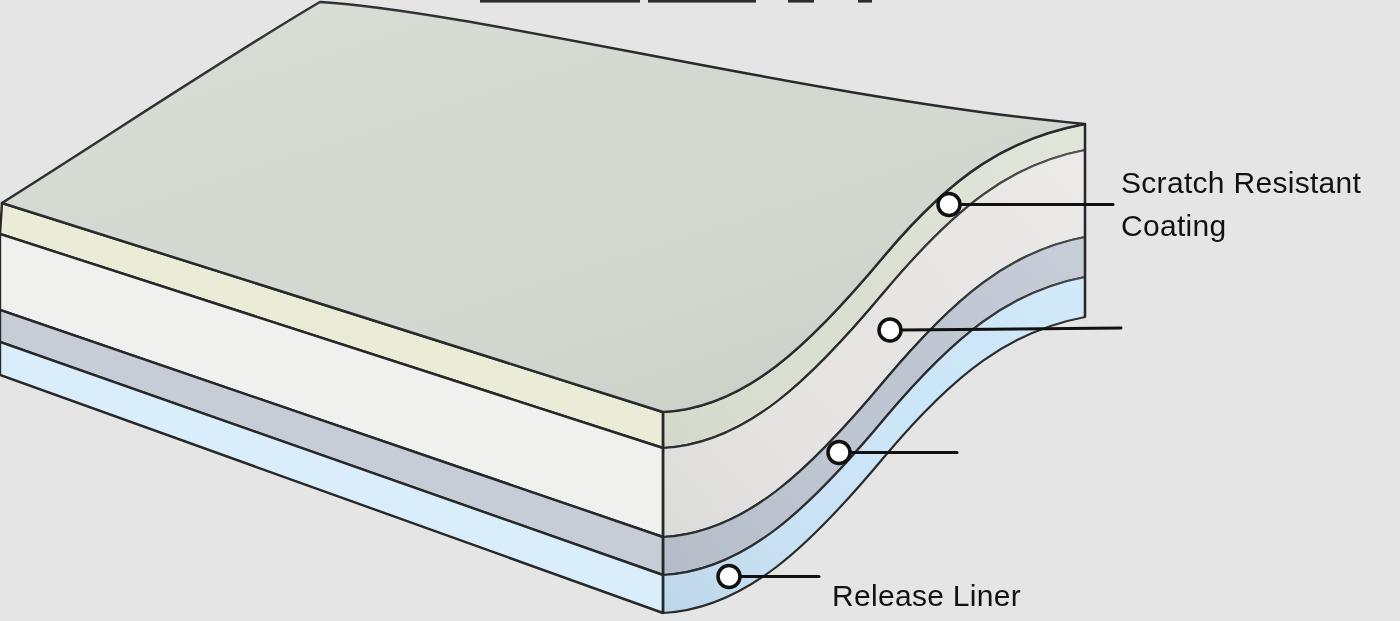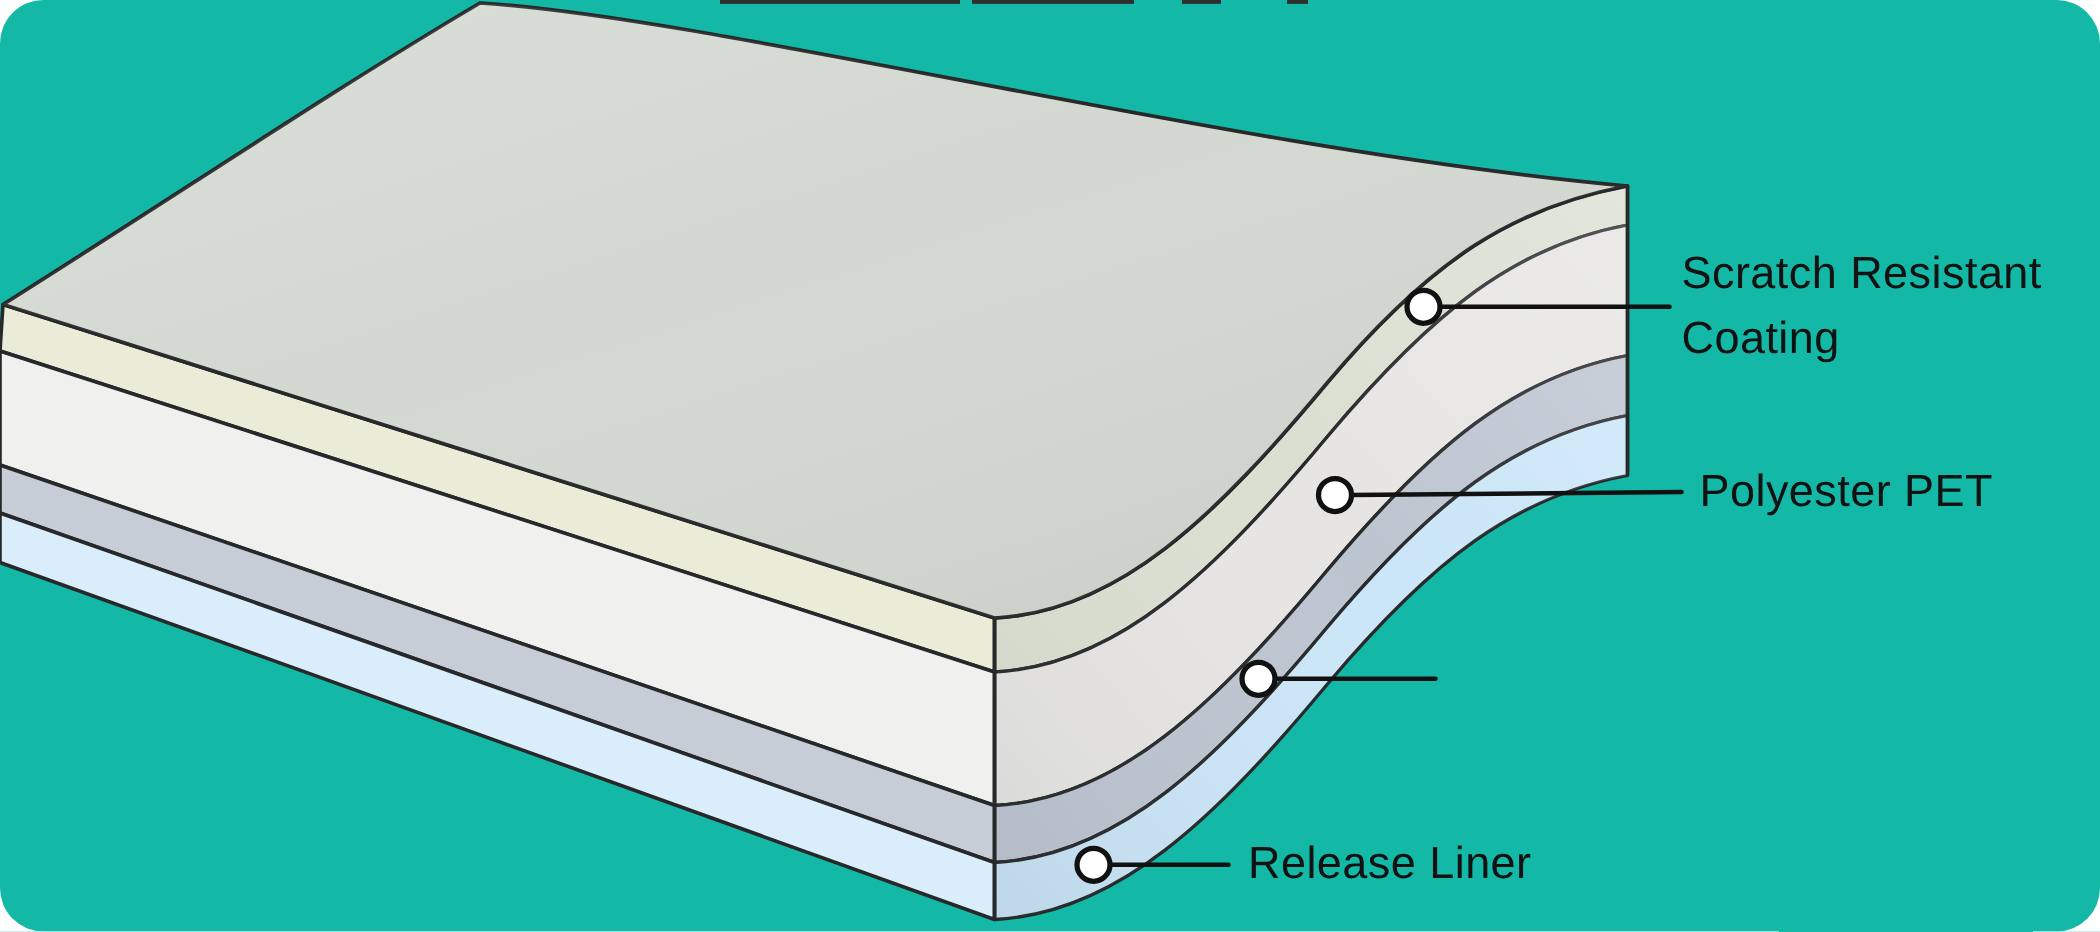--- a/index.html
+++ b/index.html
@@ -1,37 +1,36 @@
 <!DOCTYPE html>
 <html><head>
 <meta charset="utf-8">
 <style>
   html,body{margin:0;padding:0;background:#ffffff;}
   #stage{
     position:relative;
     width:1400px;height:621px;
-    background:#14b8a6;
+    background:#e5e5e5;
     overflow:hidden;
     font-family:"Liberation Sans", sans-serif;
-    border-radius:29px;
   }
   #diagram-svg{position:absolute;left:0;top:0;}
   .layer-label{
     position:absolute;
     font-size:30px;
     font-weight:500;
     letter-spacing:0.3px;
     line-height:43px;
     color:#121212;
     white-space:pre-line;
   }
   #label-scratch{left:1121px;top:161px;}
   #label-pet{left:1133px;top:306px;}
   #label-psa{left:968px;top:407px;}
-  #label-liner{left:832px;top:554px;}
+  #label-liner{left:832px;top:574px;}
 </style>
 </head>
 <body>
 
 <div id="stage">
 
   <svg id="diagram-svg" width="1400" height="621" viewBox="0 0 1400 621" xmlns="http://www.w3.org/2000/svg">
     <defs>
       <linearGradient id="topShade" x1="0%" y1="0%" x2="85%" y2="100%">
         <stop offset="0" stop-color="#ffffff" stop-opacity="0.16"></stop>
@@ -82,17 +81,16 @@
       <circle cx="949" cy="204.5" r="11"></circle>
       <circle cx="890" cy="330" r="11"></circle>
       <circle cx="839" cy="452.5" r="11"></circle>
       <circle cx="729" cy="576.5" r="11"></circle>
     </g>
   </svg>
 
   <div class="layer-label" id="label-scratch">Scratch Resistant
 Coating</div>
 
-  <div class="layer-label" id="label-pet">Polyester PET</div>
 
 
   <div class="layer-label" id="label-liner">Release Liner</div>
 </div>
 
 </body></html>

